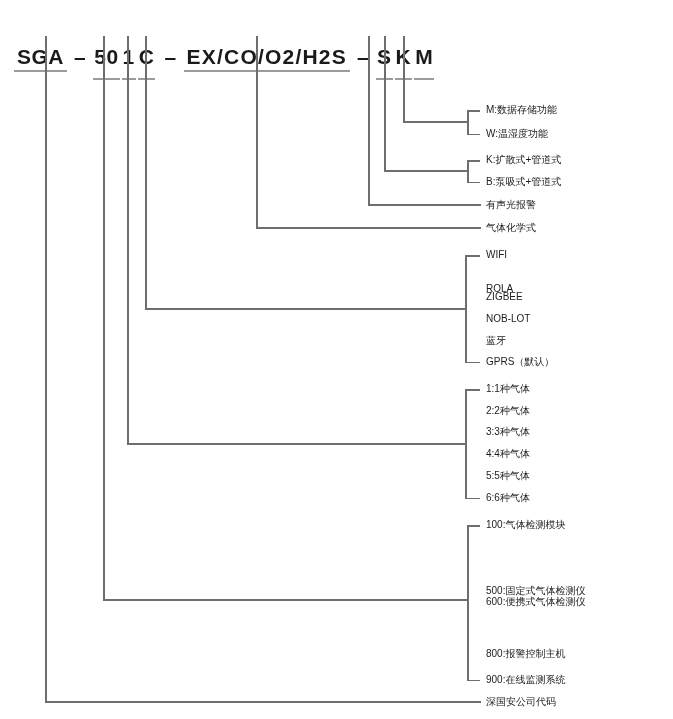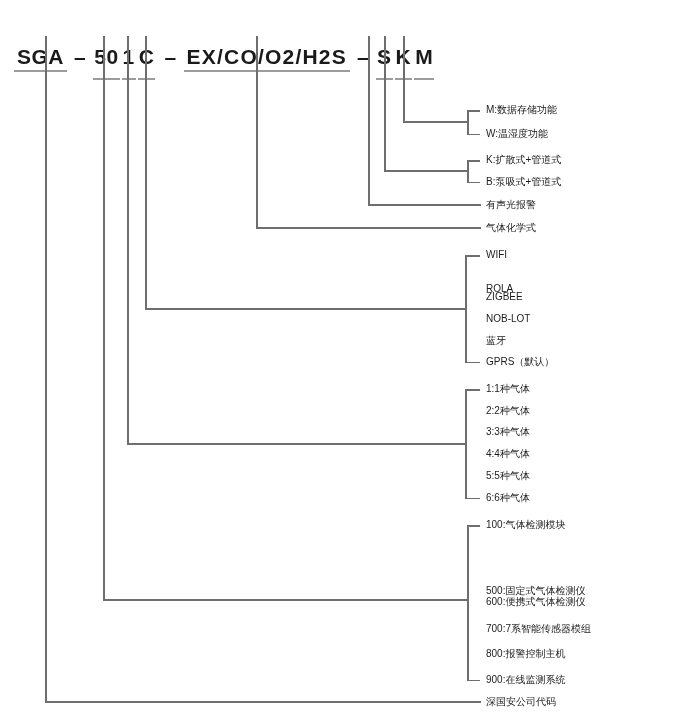--- a/index.html
+++ b/index.html
@@ -95,19 +95,18 @@
   <div class="lbl" style="top:379px">1:1种气体</div>
   <div class="lbl" style="top:401px">2:2种气体</div>
   <div class="lbl" style="top:422px">3:3种气体</div>
   <div class="lbl" style="top:444px">4:4种气体</div>
   <div class="lbl" style="top:466px">5:5种气体</div>
   <div class="lbl" style="top:488px">6:6种气体</div>
 
   <div class="lbl" style="top:515px">100:气体检测模块</div>
   <div class="lbl" style="top:581px">500:固定式气体检测仪</div>
   <div class="lbl" style="top:592px">600:便携式气体检测仪</div>
-  <div class="lbl" style="top:619px">700:7系智能传感器模组</div>
   <div class="lbl" style="top:644px">800:报警控制主机</div>
   <div class="lbl" style="top:670px">900:在线监测系统</div>
 
   <div class="lbl" style="top:692px">深国安公司代码</div>
 
 </div>
 
 </body></html>

